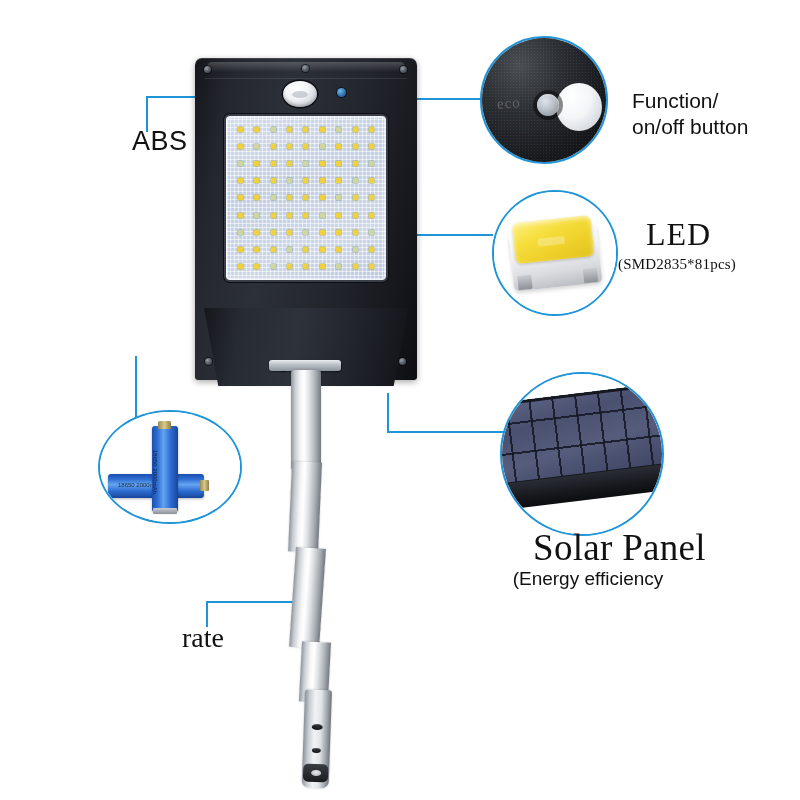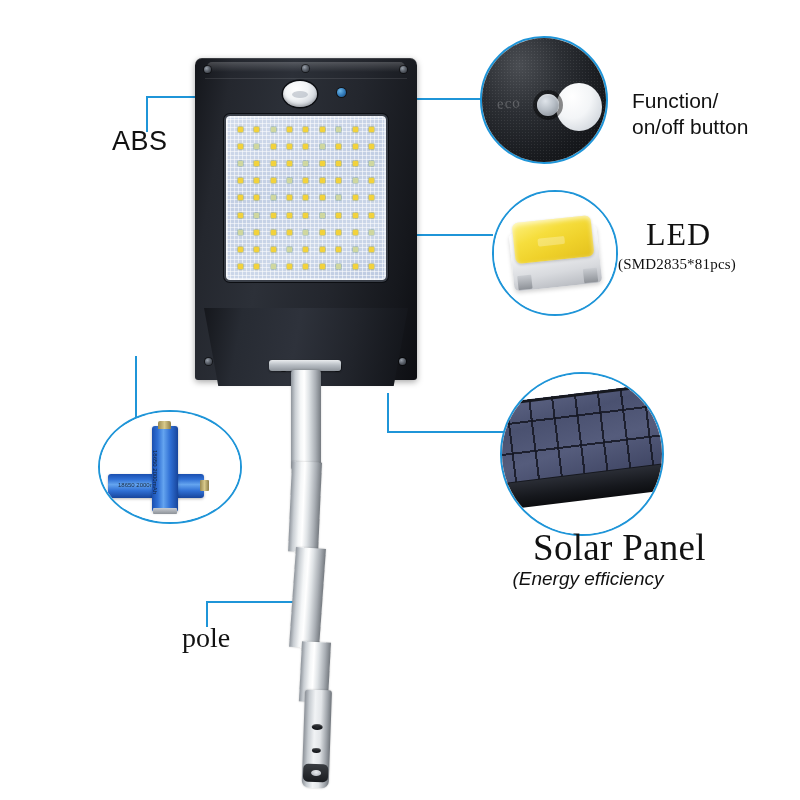--- a/index.html
+++ b/index.html
@@ -209,28 +209,28 @@
   }
   .sp-side{
     position:absolute;left:0;top:68%;width:100%;height:22%;
     background:linear-gradient(180deg,#2a2d35 0%,#16181d 60%,#0c0d10 100%);
   }
 
   
   .lbl{position:absolute;color:#111;white-space:nowrap;}
   .lbl-sans{font-family:"Liberation Sans",sans-serif;}
   .lbl-serif{font-family:"Liberation Serif",serif;}
-  .txt-abs{font-size:27px;letter-spacing:.5px;}
+  .txt-abs{font-size:27px;letter-spacing:.5px;margin-left:20px;}
   .txt-func{font-size:21px;line-height:26px;white-space:normal;width:170px;}
   .txt-led{font-size:32px;letter-spacing:1px;}
   .txt-ledsub{font-size:15px;letter-spacing:.2px;}
   .txt-batt{font-size:19px;}
   .txt-pole{font-size:28px;}
   .txt-solar{font-size:37px;letter-spacing:.3px;}
-  .txt-solarsub{font-size:19px;line-height:25px;text-align:center;white-space:normal;width:260px;font-style:italic;}
+  .txt-solarsub{font-size:19px;line-height:25px;text-align:center;white-space:normal;width:260px;}
 </style>
 </head>
 <body>
 
 <div id="stage">
 
   <div class="lead lead-h abs" style="left:146px;top:96px;width:112px;"></div>
   <div class="lead lead-v abs" style="left:146px;top:96px;height:36px;"></div>
 
   <div class="lead lead-h abs" style="left:344px;top:98px;width:140px;"></div>
@@ -416,20 +416,20 @@
 
   <div class="lbl lbl-sans txt-func" style="left:632px;top:88px;">
     <div>Function/</div>
     <div>on/off button</div>
   </div>
 
   <div class="lbl lbl-serif txt-led" style="left:646px;top:216px;">LED</div>
   <div class="lbl lbl-serif txt-ledsub" style="left:618px;top:256px;">(SMD2835*81pcs)</div>
 
 
-  <div class="lbl lbl-serif txt-pole" style="left:182px;top:622px;">pole</div>
+  <div class="lbl lbl-serif txt-pole" style="left:182px;top:622px;">rate</div>
 
   <div class="lbl lbl-serif txt-solar" style="left:533px;top:526px;">Solar Panel</div>
   <div class="lbl lbl-sans txt-solarsub" style="left:458px;top:566px;">
     <div>(Energy efficiency</div>
   </div>
 
 </div>
 
 </body></html>

